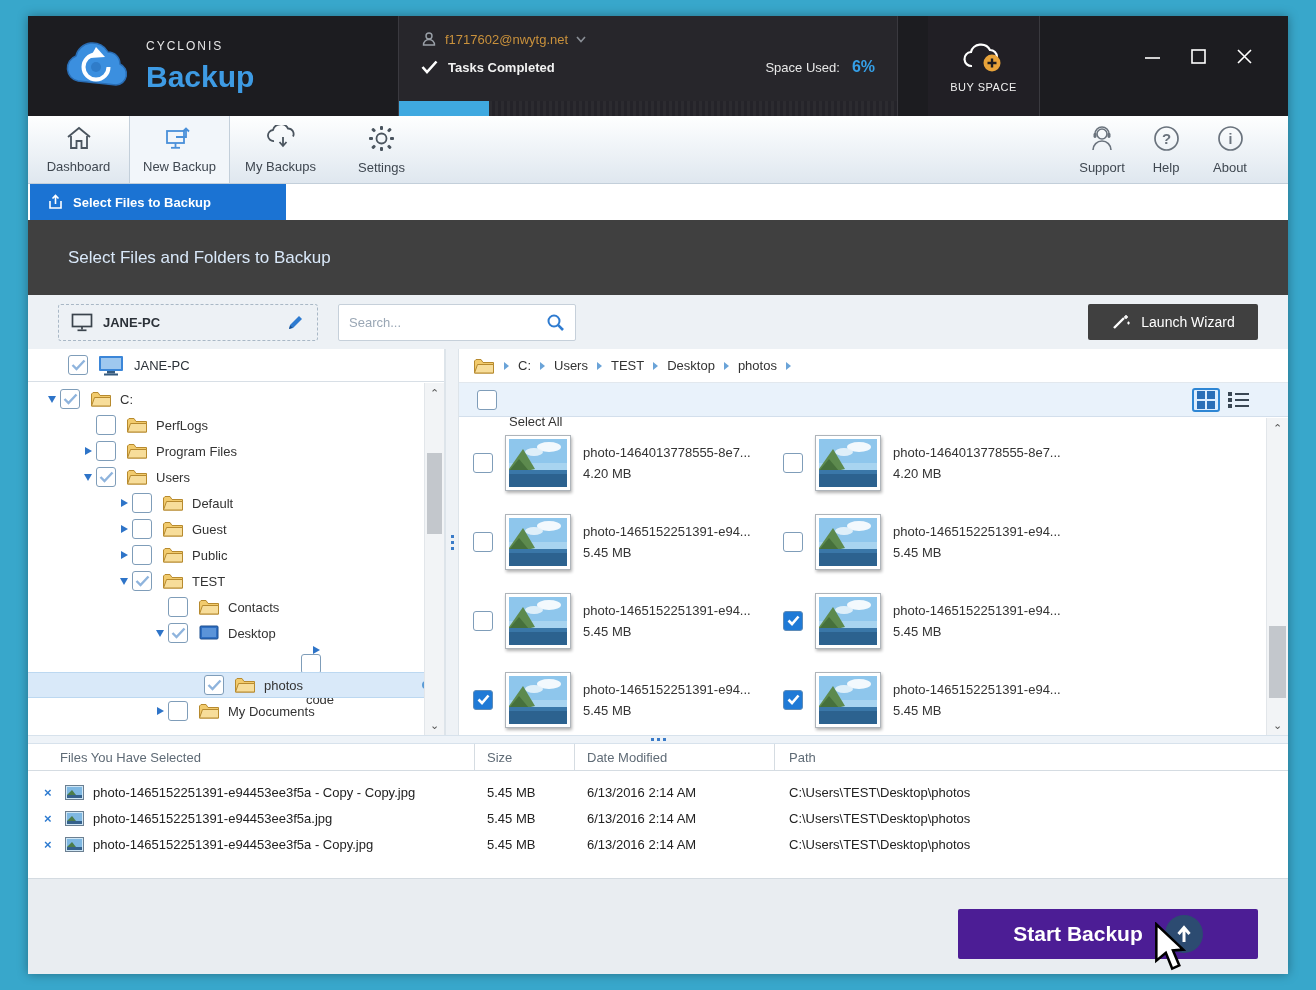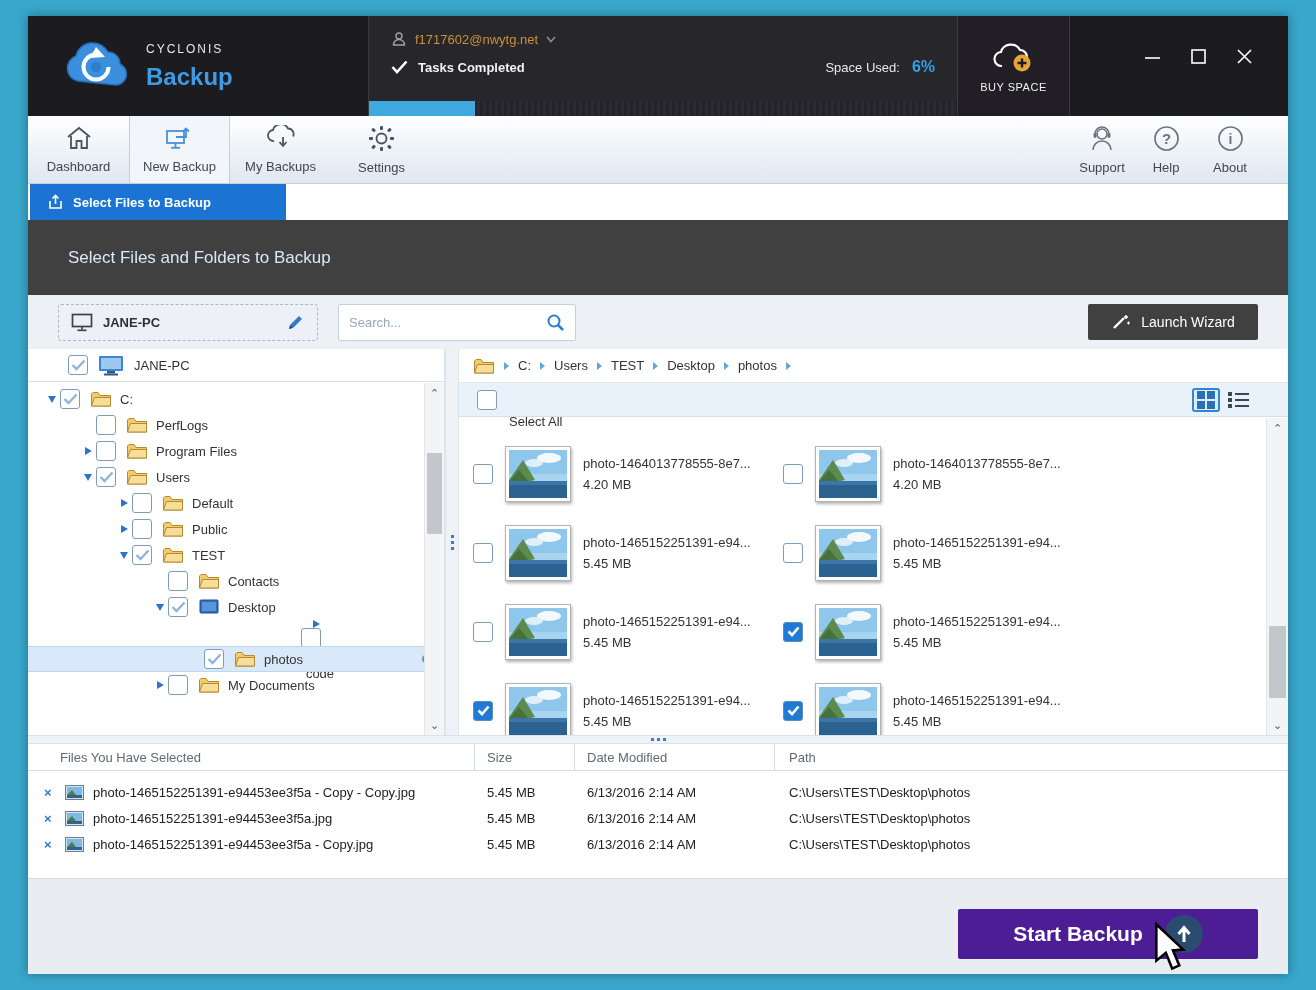--- a/index.html
+++ b/index.html
@@ -1,24 +1,24 @@
 <!DOCTYPE html>
 <html><head>
 <meta charset="utf-8">
 <style>
   * { margin:0; padding:0; box-sizing:border-box; }
   html,body { width:1316px; height:990px; }
   body { font-family:"Liberation Sans","DejaVu Sans",sans-serif; background:#38a7cb; position:relative; overflow:hidden; }
   .window { position:absolute; left:28px; top:16px; width:1260px; height:958px; background:#fff; display:flex; flex-direction:column; box-shadow:0 0 10px rgba(0,0,0,.35); }
 
   
-  .titlebar { height:100px; background:#1c1c20; display:flex; flex-shrink:0; color:#fff; }
+  .titlebar { height:100px; background:#1c1c20; display:flex; flex-shrink:0; color:#fff;gap:30px; }
   .brand { width:340px; display:flex; align-items:center; padding-left:30px; gap:14px; }
   .brand-text .line1 { font-size:12px; letter-spacing:2px; color:#e8e8e8; }
-  .brand-text .line2 { font-size:24px; font-weight:bold; color:#3e9be4; margin-top:7px; }
+  .brand-text .line2 { font-size:30px; font-weight:bold; color:#3e9be4; margin-top:7px; }
   .tb-center { flex:1; background:#27262b; border-left:1px solid #3a393f; border-right:1px solid #3a393f; display:flex; flex-direction:column; padding:12px 22px 0 22px; position:relative; }
   .account-row { display:flex; align-items:center; gap:8px; height:22px; }
   .account-email { color:#c9913c; font-size:13px; }
   .tasks-row { display:flex; align-items:center; gap:10px; height:26px; margin-top:4px; }
   .tasks-label { font-size:13px; font-weight:bold; color:#f2f2f2; }
   .space-used { margin-left:auto; display:flex; align-items:center; gap:12px; }
   .space-used-label { font-size:13px; color:#e8e8e8; }
   .space-used-value { font-size:16px; font-weight:bold; color:#35a0e8; }
   .tb-progress { position:absolute; left:0; right:0; bottom:0; height:15px; background:repeating-linear-gradient(90deg,#2c2b30 0 3px,#242329 3px 6px); }
   .tb-progress-fill { height:100%; background:#3fa9e0; }
@@ -82,21 +82,21 @@
   .selectall-row { height:34px; flex-shrink:0; background:#e9f2fb; border-bottom:1px solid #d3dfec; display:flex; align-items:center; gap:12px; padding-left:18px; }
   .selectall-label { font-size:13px; color:#333;margin-top:44px; }
   .view-toggles { margin-left:auto; display:flex; align-items:center; gap:8px; padding-right:36px; }
   .grid-toggle { width:28px; height:24px; border:2px solid #2e86d4; border-radius:3px; background:#ddeeff; display:grid; grid-template-columns:8px 8px; grid-template-rows:8px 8px; gap:2px; align-content:center; justify-content:center; cursor:pointer; }
   .grid-toggle b { background:#2a6fb8; }
   .list-toggle { width:24px; height:20px; display:flex; flex-direction:column; justify-content:space-between; padding:2px 0; cursor:pointer; }
   .list-toggle span { display:flex; align-items:center; gap:3px; }
   .list-toggle i { width:4px; height:4px; background:#3a4754; }
   .list-toggle u { width:14px; height:2px; background:#3a4754; }
 
-  .photo-grid { flex:1; display:grid; grid-template-columns:310px 310px; grid-auto-rows:79px; padding:6px 0 0 14px; align-items:center;margin-top:11px; }
+  .photo-grid { flex:1; display:grid; grid-template-columns:310px 310px; grid-auto-rows:79px; padding:6px 0 0 14px; align-items:center; }
   .photo-item { display:flex; align-items:center; gap:12px; }
   .thumb-frame { width:66px; height:56px; background:#fff; border:1px solid #aeb4ba; box-shadow:1px 2px 3px rgba(0,0,0,.3); padding:3px; flex-shrink:0; }
   .photo-meta { display:flex; flex-direction:column; gap:6px; overflow:hidden; }
   .photo-name { font-size:13px; color:#333; white-space:nowrap; }
   .photo-size { font-size:13px; color:#333; }
   .cb.checked-blue { background:#1f7ad6; border-color:#5f8cb8; }
   .grid-scrollbar { position:absolute; right:0; top:69px; bottom:0; width:22px; background:#f2f4f6; border-left:1px solid #e2e6ea; display:flex; flex-direction:column; align-items:center; }
 
   
   .h-splitter { height:9px; flex-shrink:0; background:#eef3f8; border-top:1px solid #d7e2ec; border-bottom:1px solid #d7e2ec; display:flex; align-items:center; justify-content:center; gap:3px; cursor:row-resize; }
@@ -394,20 +394,33 @@
               <i class="arr-r"></i>
             </span>
             <span class="cb"></span>
             <span style="display: flex;">
               <svg width="22" height="18" viewBox="0 0 22 18">
                 <path d="M1.5 4 L1.5 16 L20.5 16 L20.5 5.5 L10 5.5 L8 2.5 L3 2.5 Z" fill="#f2cb6d" stroke="#b78a2e" stroke-width="1"></path>
                 <path d="M1.5 16 L4.5 7.5 L20.5 7.5 L20.5 16 Z" fill="#f7dd9a" stroke="#b78a2e" stroke-width="1"></path>
               </svg>
             </span>
             <span class="tree-label">Default</span>
+          </div>
+          <div class="tree-row" style="padding-left: 88px;">
+            <span class="arrow-slot">
+              <i class="arr-r"></i>
+            </span>
+            <span class="cb"></span>
+            <span style="display: flex;">
+              <svg width="22" height="18" viewBox="0 0 22 18">
+                <path d="M1.5 4 L1.5 16 L20.5 16 L20.5 5.5 L10 5.5 L8 2.5 L3 2.5 Z" fill="#f2cb6d" stroke="#b78a2e" stroke-width="1"></path>
+                <path d="M1.5 16 L4.5 7.5 L20.5 7.5 L20.5 16 Z" fill="#f7dd9a" stroke="#b78a2e" stroke-width="1"></path>
+              </svg>
+            </span>
+            <span class="tree-label">Guest</span>
           </div>
           <div class="tree-row" style="padding-left: 88px;">
             <span class="arrow-slot">
               <i class="arr-r"></i>
             </span>
             <span class="cb"></span>
             <span style="display: flex;">
               <svg width="22" height="18" viewBox="0 0 22 18">
                 <path d="M1.5 4 L1.5 16 L20.5 16 L20.5 5.5 L10 5.5 L8 2.5 L3 2.5 Z" fill="#f2cb6d" stroke="#b78a2e" stroke-width="1"></path>
                 <path d="M1.5 16 L4.5 7.5 L20.5 7.5 L20.5 16 Z" fill="#f7dd9a" stroke="#b78a2e" stroke-width="1"></path>

